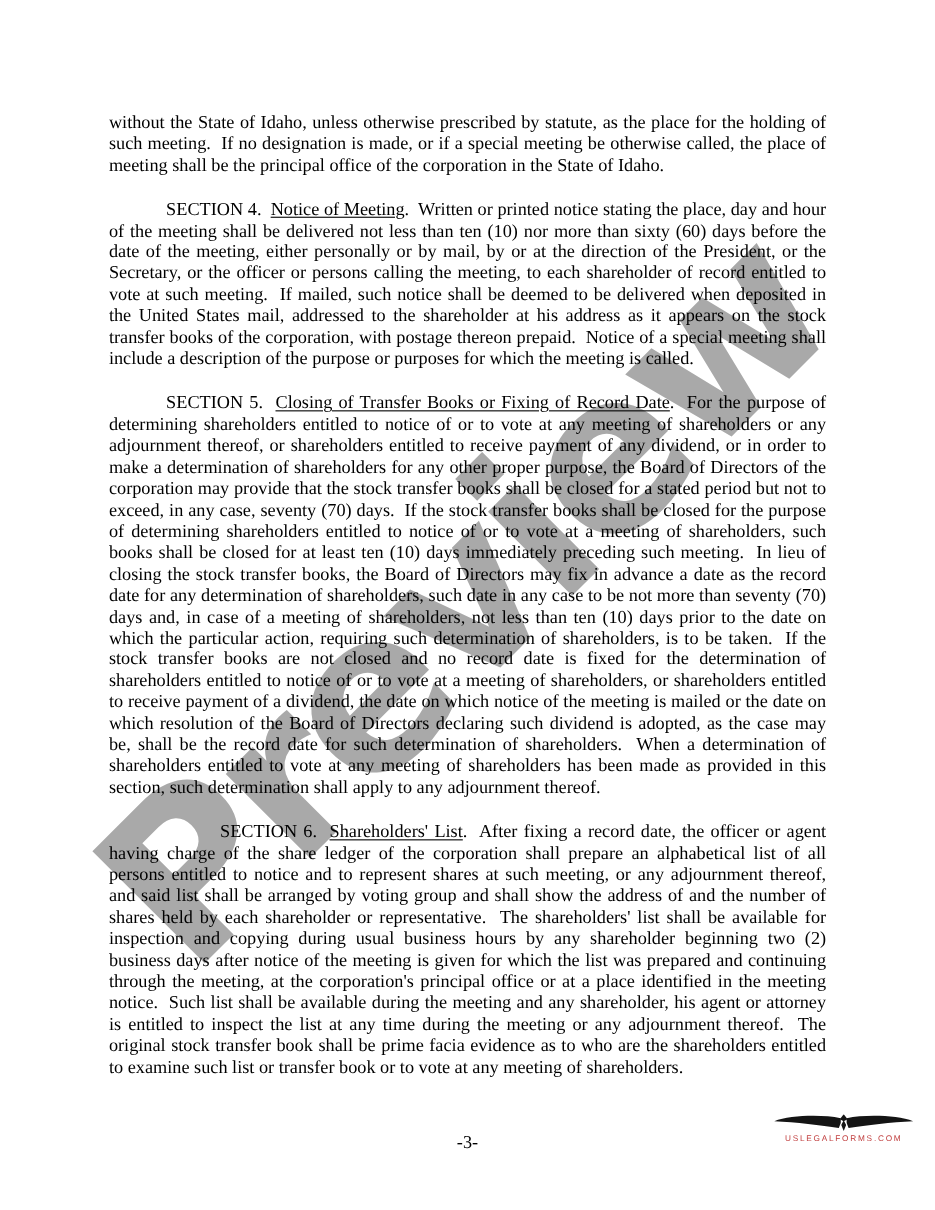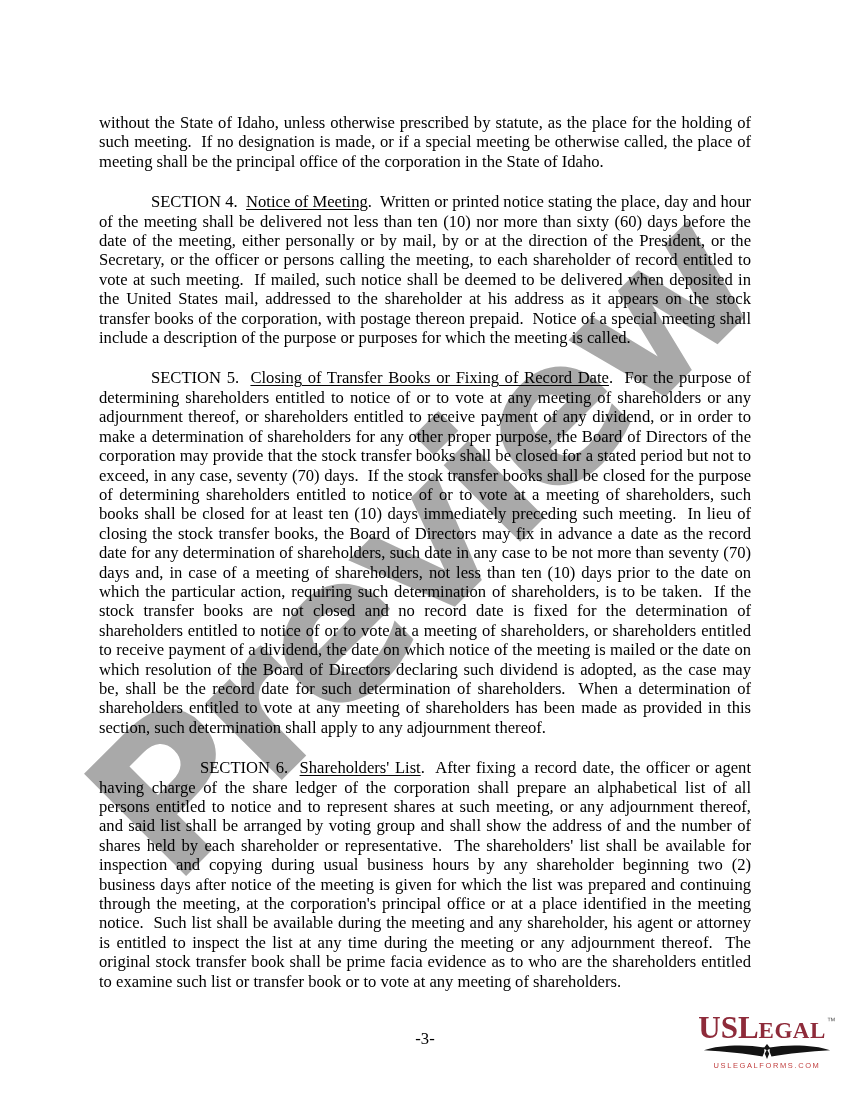--- a/index.html
+++ b/index.html
@@ -22,21 +22,21 @@
     font-size: 198px;
     letter-spacing: -8px;
     color: #a9a9a9;
     white-space: nowrap;
     z-index: 0;
     user-select: none;
   }
   .content {
     position: absolute;
     left: 99px;
-    top: 113px;
+    top: 101px;
     width: 652px;
     z-index: 1;
     font-size: 16.6px;
     line-height: 19.4px;
     text-align: justify;
   }
   .para { margin: 0 0 21px 0; }
   .indent-half { text-indent: 52px; }
   .indent-full { text-indent: 101px; }
   .sec-title { text-decoration: underline; text-underline-offset: 2px; }
@@ -98,21 +98,20 @@
 
     <p class="para indent-half"><span class="sec-label">SECTION 5.&nbsp; </span><span class="sec-title">Closing of Transfer Books or Fixing of Record Date</span><span>.&nbsp; </span><span>For the purpose of determining shareholders entitled to notice of or to vote at any meeting of shareholders or any adjournment thereof, or shareholders entitled to receive payment of any dividend, or in order to make a determination of shareholders for any other proper purpose, the Board of Directors of the corporation may provide that the stock transfer books shall be closed for a stated period but not to exceed, in any case, seventy (70) days.&nbsp; If the stock transfer books shall be closed for the purpose of determining shareholders entitled to notice of or to vote at a meeting of shareholders, such books shall be closed for at least ten (10) days immediately preceding such meeting.&nbsp; In lieu of closing the stock transfer books, the Board of Directors may fix in advance a date as the record date for any determination of shareholders, such date in any case to be not more than seventy (70) days and, in case of a meeting of shareholders, not less than ten (10) days prior to the date on which the particular action, requiring such determination of shareholders, is to be taken.&nbsp; If the stock transfer books are not closed and no record date is fixed for the determination of shareholders entitled to notice of or to vote at a meeting of shareholders, or shareholders entitled to receive payment of a dividend, the date on which notice of the meeting is mailed or the date on which resolution of the Board of Directors declaring such dividend is adopted, as the case may be, shall be the record date for such determination of shareholders.&nbsp; When a determination of shareholders entitled to vote at any meeting of shareholders has been made as provided in this section, such determination shall apply to any adjournment thereof.</span></p>
 
     <p class="para indent-full"><span class="sec-label">SECTION 6.&nbsp; </span><span class="sec-title">Shareholders' List</span><span>.&nbsp; </span><span>After fixing a record date, the officer or agent having charge of the share ledger of the corporation shall prepare an alphabetical list of all persons entitled to notice and to represent shares at such meeting, or any adjournment thereof, and said list shall be arranged by voting group and shall show the address of and the number of shares held by each shareholder or representative.&nbsp; The shareholders' list shall be available for inspection and copying during usual business hours by any shareholder beginning two (2) business days after notice of the meeting is given for which the list was prepared and continuing through the meeting, at the corporation's principal office or at a place identified in the meeting notice.&nbsp; Such list shall be available during the meeting and any shareholder, his agent or attorney is entitled to inspect the list at any time during the meeting or any adjournment thereof.&nbsp; The original stock transfer book shall be prime facia evidence as to who are the shareholders entitled to examine such list or transfer book or to vote at any meeting of shareholders.</span></p>
 
   </div>
 
   <div class="page-number">-3-</div>
 
   <div class="logo">
-    <div class="logo-brand"><span class="lb-big">USL</span><span class="lb-small">EGAL</span><span class="lb-tm">™</span></div>
     <svg class="logo-wings" width="138" height="16" viewBox="0 0 150 18" xmlns="http://www.w3.org/2000/svg">
       <path d="M72 4 C 52 0 20 1 4 7 C 26 8 52 11 70 14 L72 9 Z" fill="#141414"></path>
       <path d="M78 4 C 98 0 130 1 146 7 C 124 8 98 11 80 14 L78 9 Z" fill="#141414"></path>
       <path d="M75 0 L79 5 L75 7 L71 5 Z" fill="#141414"></path>
       <path d="M75 6 L77.5 11 L75 17 L72.5 11 Z" fill="#141414"></path>
     </svg>
     <div class="logo-site">USLEGALFORMS.COM</div>
   </div>
 
 </div>

